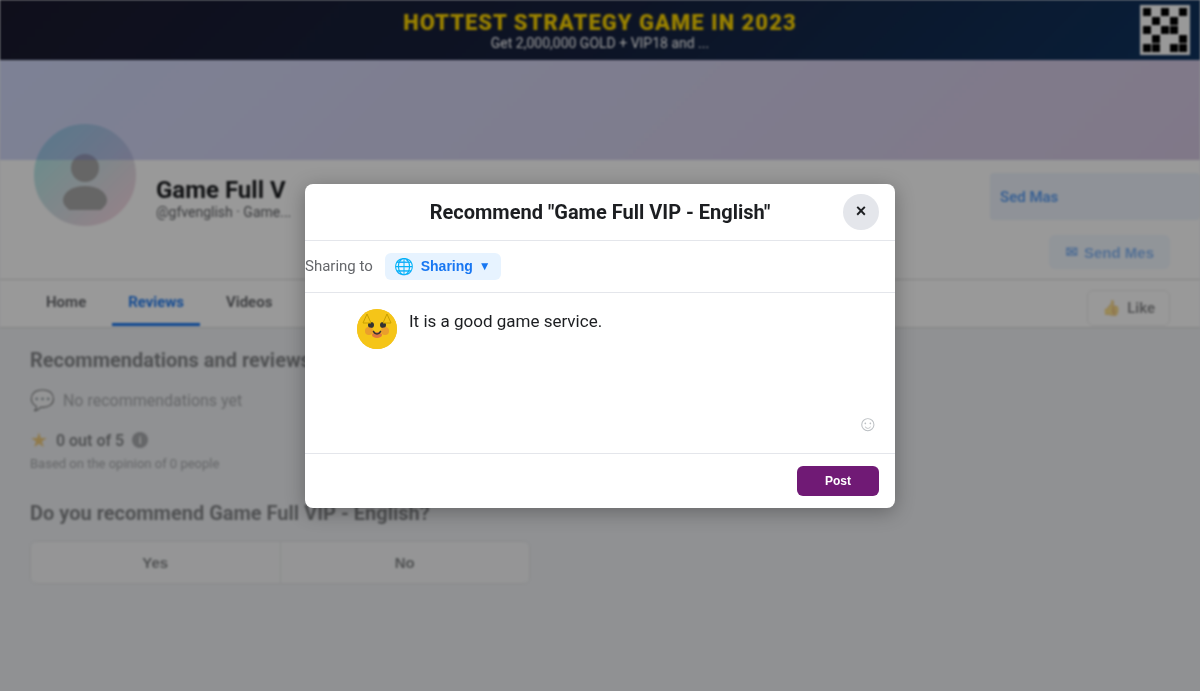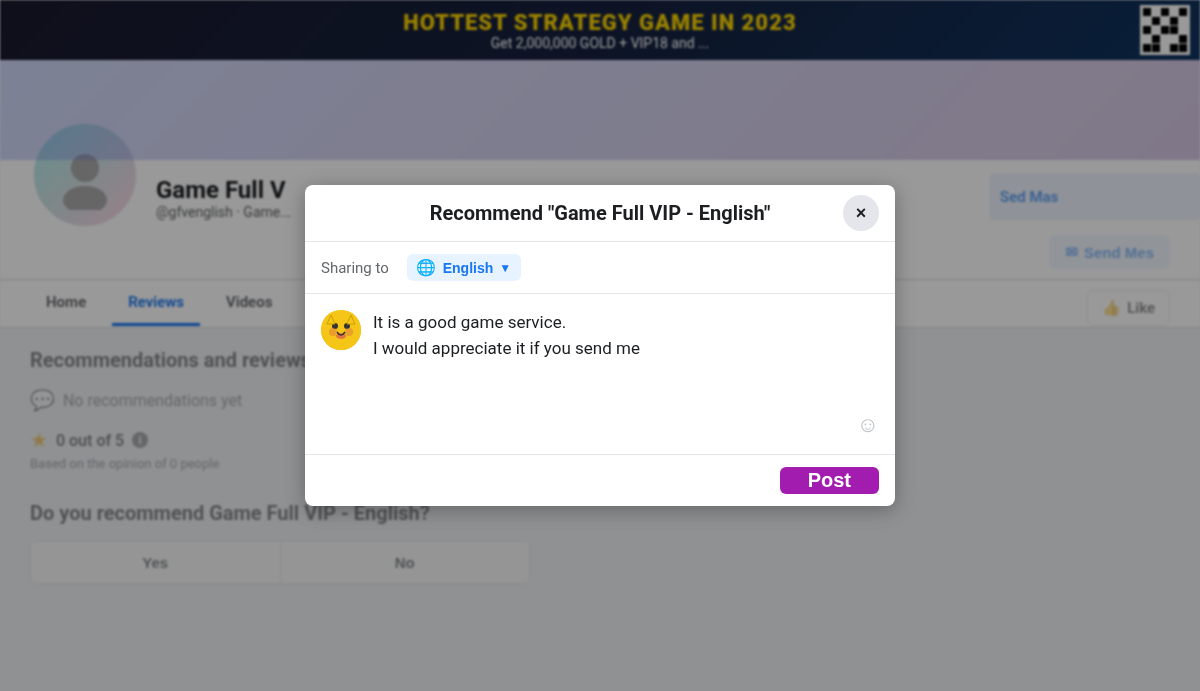--- a/index.html
+++ b/index.html
@@ -313,24 +313,24 @@
       cursor: pointer;
       display: flex;
       align-items: center;
       justify-content: center;
       font-size: 18px;
       color: #1c1e21;
       font-weight: 700;
     }
 
     .modal-sharing {
-      padding: 12px 16px;
-      display: flex;
-      align-items: center;
-      gap: 18px;
+      padding: 12px 0;
+      display: flex;
+      align-items: center;
+      gap: 12px;
       border-bottom: 1px solid #e4e6eb;
     }
 
     .sharing-label {
       font-size: 15px;
       color: #65676b;
     }
 
     .sharing-dropdown {
       display: flex;
@@ -352,20 +352,21 @@
 
     .chevron-icon {
       font-size: 12px;
       color: #1877f2;
     }
 
     .modal-body {
       padding: 16px;
       min-height: 160px;
       position: relative;
+      margin-left: 36px;
     }
 
     .review-composer {
       display: flex;
       gap: 12px;
     }
 
     .reviewer-avatar {
       width: 40px;
       height: 40px;
@@ -395,26 +396,26 @@
     }
 
     .modal-footer {
       padding: 12px 16px;
       display: flex;
       justify-content: flex-end;
       border-top: 1px solid #e4e6eb;
     }
 
     .post-btn {
-      background: #a21caf;
+      background: #701a75;
       color: #fff;
       border: none;
-      padding: 2px 28px;
+      padding: 8px 28px;
       border-radius: 6px;
-      font-size: 20px;
+      font-size: 12px;
       font-weight: 700;
       cursor: pointer;
     }
 
     .like-button {
       position: absolute;
       right: 30px;
       top: 290px;
       display: flex;
       align-items: center;
@@ -558,21 +559,21 @@
 
     <div class="modal-header">
       <span class="modal-title">Recommend "Game Full VIP - English"</span>
       <button class="modal-close">×</button>
     </div>
 
     <div class="modal-sharing">
       <span class="sharing-label">Sharing to</span>
       <button class="sharing-dropdown">
         <span class="globe-icon">🌐</span>
-        <span>English</span>
+        <span>Sharing</span>
         <span class="chevron-icon">▼</span>
       </button>
     </div>
 
     <div class="modal-body">
       <div class="review-composer">
         <div class="reviewer-avatar">
 
           <svg width="40" height="40" viewBox="0 0 40 40" xmlns="http://www.w3.org/2000/svg">
             <circle cx="20" cy="20" r="20" fill="#f5c518"></circle>
@@ -581,21 +582,20 @@
             <ellipse cx="20" cy="26" rx="5" ry="3" fill="#e07840"></ellipse>
             <path d="M16 22 Q20 28 24 22" stroke="#333" stroke-width="1.5" fill="none"></path>
             <polygon points="10,5 14,14 6,14" fill="#f5c518" stroke="#c8a000" stroke-width="1"></polygon>
             <polygon points="30,5 34,14 26,14" fill="#f5c518" stroke="#c8a000" stroke-width="1"></polygon>
             <circle cx="12" cy="22" r="4" fill="#e07840" opacity="0.5"></circle>
             <circle cx="28" cy="22" r="4" fill="#e07840" opacity="0.5"></circle>
           </svg>
         </div>
         <div class="review-text">
           <div>It is a good game service.</div>
-          <div>I would appreciate it if you send me</div>
         </div>
       </div>
       <span class="emoji-icon">☺</span>
     </div>
 
     <div class="modal-footer">
       <button class="post-btn">Post</button>
     </div>
   </div>
 </div>

